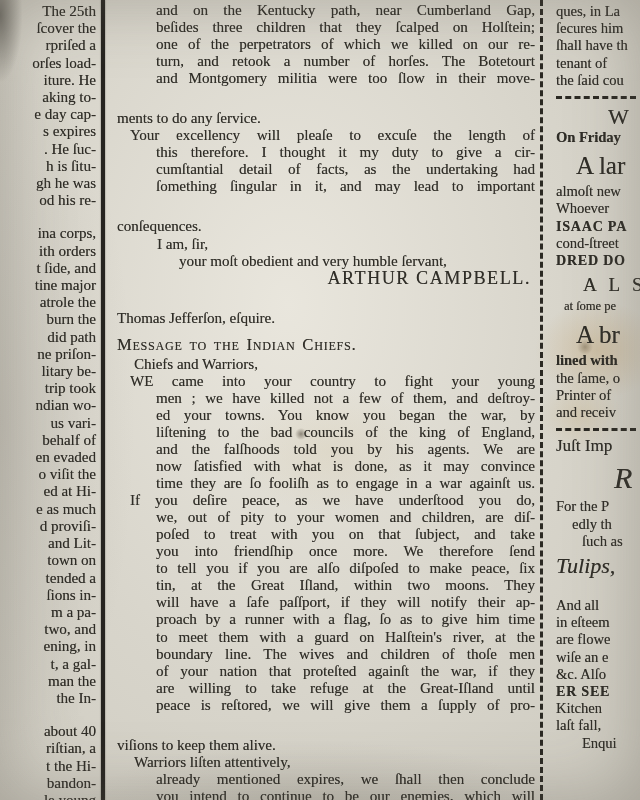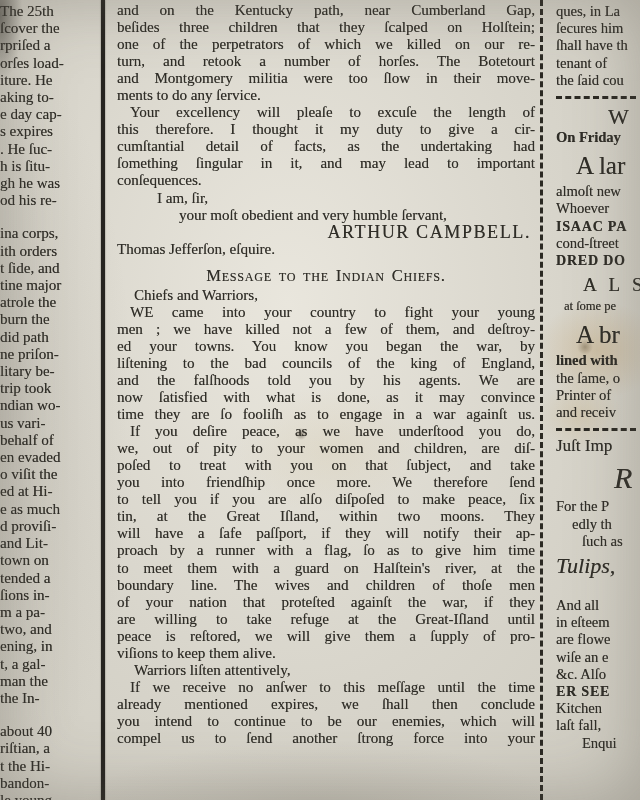--- a/index.html
+++ b/index.html
@@ -31,32 +31,32 @@
   .col-right { position:absolute; left:556px; top:3px; width:110px;
                font-size:14.5px; line-height:17.2px; }
 
   
   .rule-left  { position:absolute; left:101px; top:0; width:4px; height:800px;
                 background:#262420; box-shadow:0 0 1.2px #262420; }
   .rule-right { position:absolute; left:540px; top:0; height:800px; width:0;
                 border-left:3.5px dashed #2b2923; }
 
   
-  .j  { text-align:justify; text-align-last:justify; }
+  .j  { text-align:justify; text-align-last:justify;margin-left:39px; }
   .jf { text-align:justify; text-align-last:justify; text-indent:13px; }
-  .l  { text-align:left; }
+  .l  { text-align:left;margin-top:23px; }
   .i0 { padding-left:17px; }
   .i1 { padding-left:40px; }
   .i2 { padding-left:62px; }
   .sig  { text-align:right; padding-right:4px; font-size:18px; letter-spacing:1.6px; }
-  .head { text-align:center; font-variant:small-caps; font-size:16.5px;
+  .head { font-variant:small-caps; font-size:16.5px;
           letter-spacing:0.8px; word-spacing:2px; margin:9px 0 3px; }
 
   
-  .r { }
+  .r { text-align:right; }
 
   
   .sp  { height:16px; }
   .hr  { border-top:3px dashed #2b2923; width:80px; margin:7px 0 6px; height:0; }
 
   
   .b    {}
   .bb   { font-weight:bold; }
   .bs   { font-size:12.5px; padding-left:8px; }
   .bi   { padding-left:16px; }
@@ -156,21 +156,20 @@
       <div class="ln j">tin, at the Great Iſland, within two moons.  They</div>
       <div class="ln j">will have a ſafe paſſport, if they will notify their ap-</div>
       <div class="ln j">proach by a runner with a flag, ſo as to give him time</div>
       <div class="ln j">to meet them with a guard on Halſtein's river, at the</div>
       <div class="ln j">boundary line.  The wives and children of thoſe men</div>
       <div class="ln j">of your nation that proteſted againſt the war, if they</div>
       <div class="ln j">are willing to take refuge at the Great-Iſland until</div>
       <div class="ln j">peace is reſtored, we will give them a ſupply of pro-</div>
       <div class="ln l">viſions to keep them alive.</div>
       <div class="ln i0">Warriors liſten attentively,</div>
-      <div class="ln jf">If we receive no anſwer to this meſſage until the time</div>
       <div class="ln j">already mentioned expires, we ſhall then conclude</div>
       <div class="ln j">you intend to continue to be our enemies, which will</div>
       <div class="ln j">compel us to ſend another ſtrong force into your</div>
     </div>
   <div class="rule-right"></div>
   <div class="col-right">
       <div class="ln b">ques, in La</div>
       <div class="ln b">ſecures him</div>
       <div class="ln b">ſhall have th</div>
       <div class="ln b">tenant of</div>

